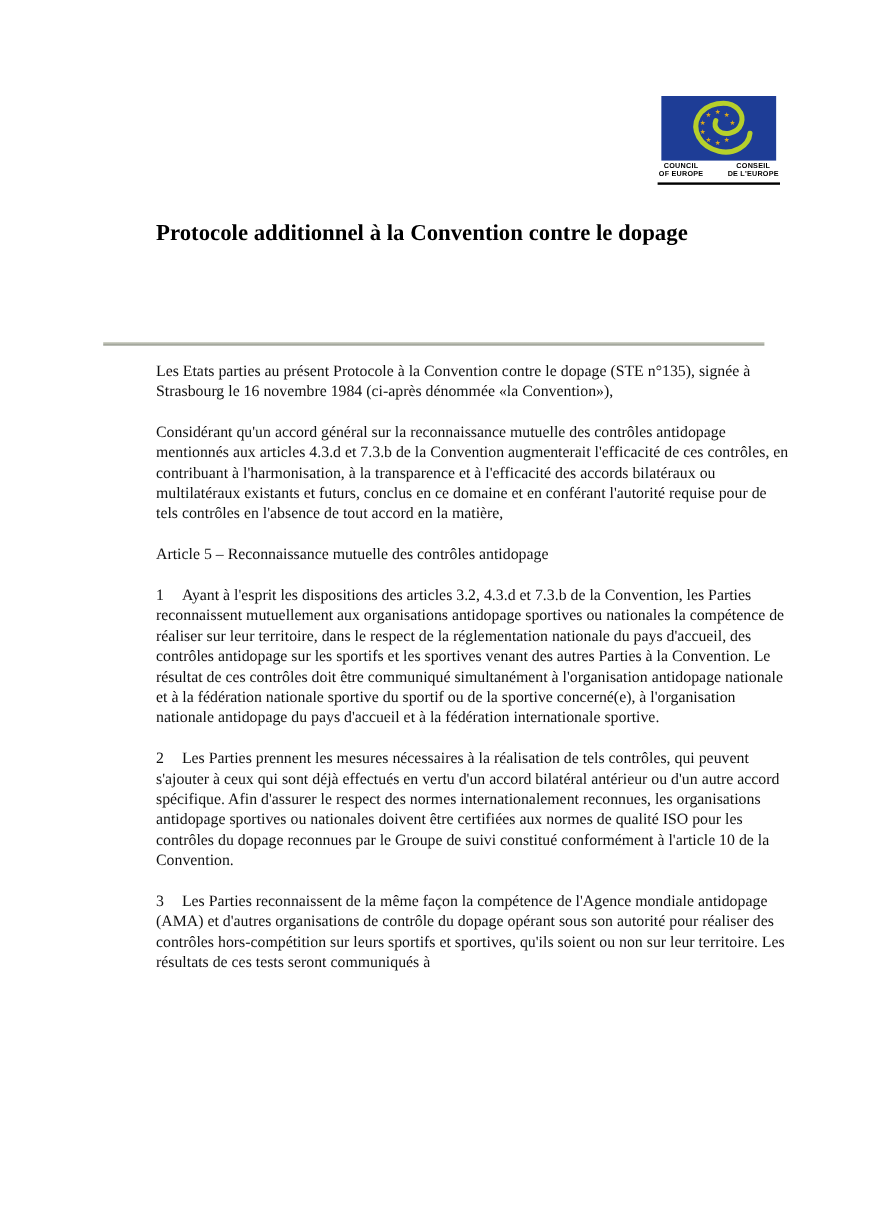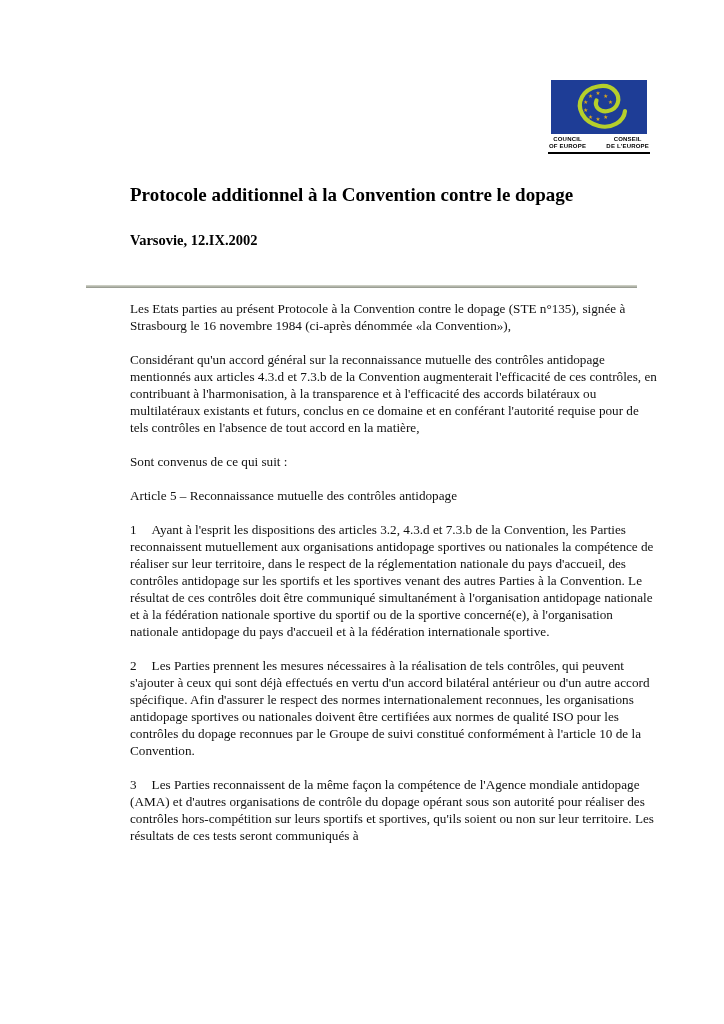--- a/index.html
+++ b/index.html
@@ -108,27 +108,25 @@
     <div class="logo-caption">
       <span>COUNCIL
 OF EUROPE</span>
       <span>CONSEIL
 DE L'EUROPE</span>
     </div>
     <div class="logo-underline"></div>
   </div>
 
   <h1 class="doc-title">Protocole additionnel à la Convention contre le dopage</h1>
-  <div class="doc-subtitle">Varsovie, 12.IX.2002</div>
 
   <div class="divider"></div>
 
   <div class="content">
     <p><span class="pnum"></span><span>Les Etats parties au présent Protocole à la Convention contre le dopage (STE n°135), signée à Strasbourg le 16 novembre 1984 (ci-après dénommée «la Convention»),</span></p>
     <p><span class="pnum"></span><span>Considérant qu'un accord général sur la reconnaissance mutuelle des contrôles antidopage mentionnés aux articles 4.3.d et 7.3.b de la Convention augmenterait l'efficacité de ces contrôles, en contribuant à l'harmonisation, à la transparence et à l'efficacité des accords bilatéraux ou multilatéraux existants et futurs, conclus en ce domaine et en conférant l'autorité requise pour de tels contrôles en l'absence de tout accord en la matière,</span></p>
-    <p><span class="pnum"></span><span>Sont convenus de ce qui suit :</span></p>
     <p><span class="pnum"></span><span>Article 5 – Reconnaissance mutuelle des contrôles antidopage</span></p>
     <p><span class="pnum">1</span><span>Ayant à l'esprit les dispositions des articles 3.2, 4.3.d et 7.3.b de la Convention, les Parties reconnaissent mutuellement aux organisations antidopage sportives ou nationales la compétence de réaliser sur leur territoire, dans le respect de la réglementation nationale du pays d'accueil, des contrôles antidopage sur les sportifs et les sportives venant des autres Parties à la Convention. Le résultat de ces contrôles doit être communiqué simultanément à l'organisation antidopage nationale et à la fédération nationale sportive du sportif ou de la sportive concerné(e), à l'organisation nationale antidopage du pays d'accueil et à la fédération internationale sportive.</span></p>
     <p><span class="pnum">2</span><span>Les Parties prennent les mesures nécessaires à la réalisation de tels contrôles, qui peuvent s'ajouter à ceux qui sont déjà effectués en vertu d'un accord bilatéral antérieur ou d'un autre accord spécifique. Afin d'assurer le respect des normes internationalement reconnues, les organisations antidopage sportives ou nationales doivent être certifiées aux normes de qualité ISO pour les contrôles du dopage reconnues par le Groupe de suivi constitué conformément à l'article 10 de la Convention.</span></p>
     <p><span class="pnum">3</span><span>Les Parties reconnaissent de la même façon la compétence de l'Agence mondiale antidopage (AMA) et d'autres organisations de contrôle du dopage opérant sous son autorité pour réaliser des contrôles hors-compétition sur leurs sportifs et sportives, qu'ils soient ou non sur leur territoire. Les résultats de ces tests seront communiqués à</span></p>
   </div>
 
 </div>
 
 </body></html>

